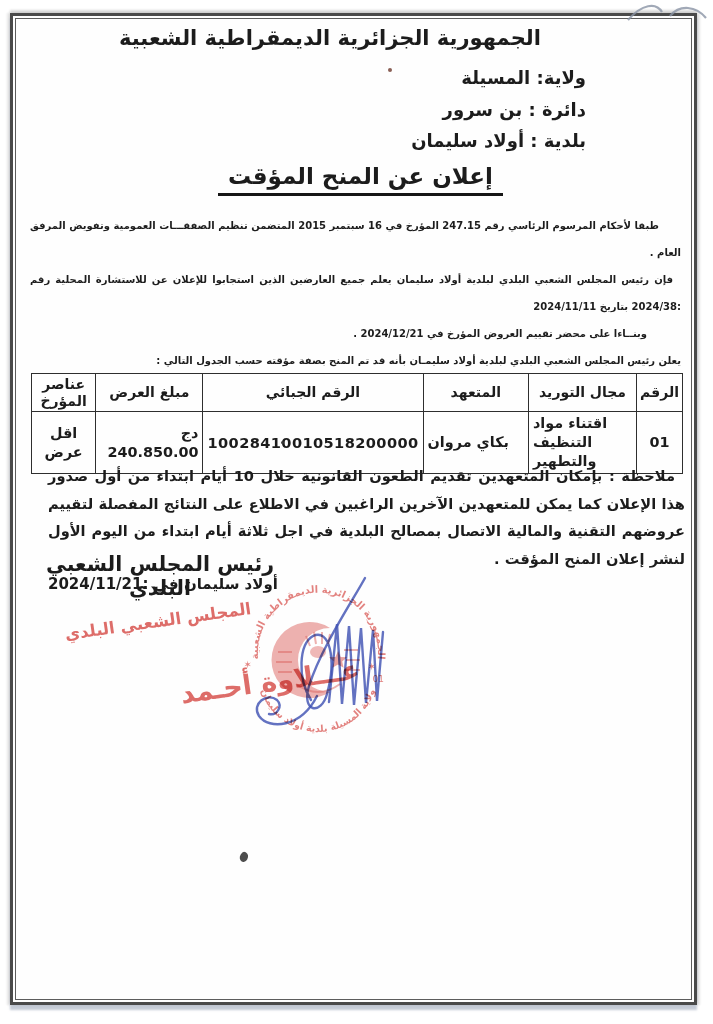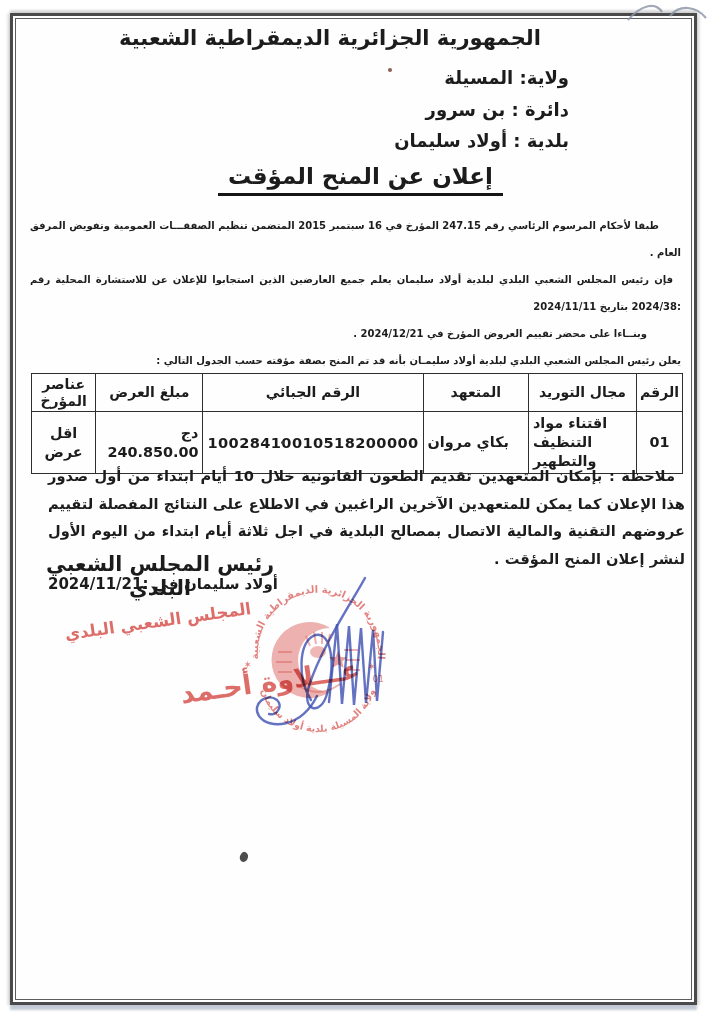--- a/index.html
+++ b/index.html
@@ -25,21 +25,21 @@
   }
   .frame::before {
     content: ""; position: absolute; inset: 2px;
     border: 1px solid #5c5c5c;
   }
   .republic {
     position: absolute; top: 26px; left: 30px; width: 600px;
     text-align: center; font-size: 21px; font-weight: 700; letter-spacing: .5px;
   }
   .admin {
-    position: absolute; top: 62px; right: 144px;
+    position: absolute; top: 62px; right: 127px;
     text-align: right; font-size: 18px; font-weight: 700; line-height: 31.5px;
   }
   .doc-title {
     position: absolute; top: 163px; left: 4px; width: 713px; text-align: center;
   }
   .doc-title span {
     display: inline-block; font-size: 23px; font-weight: 700;
     border-bottom: 3px solid #161616; padding: 0 10px 4px;
   }
   .body-text {

